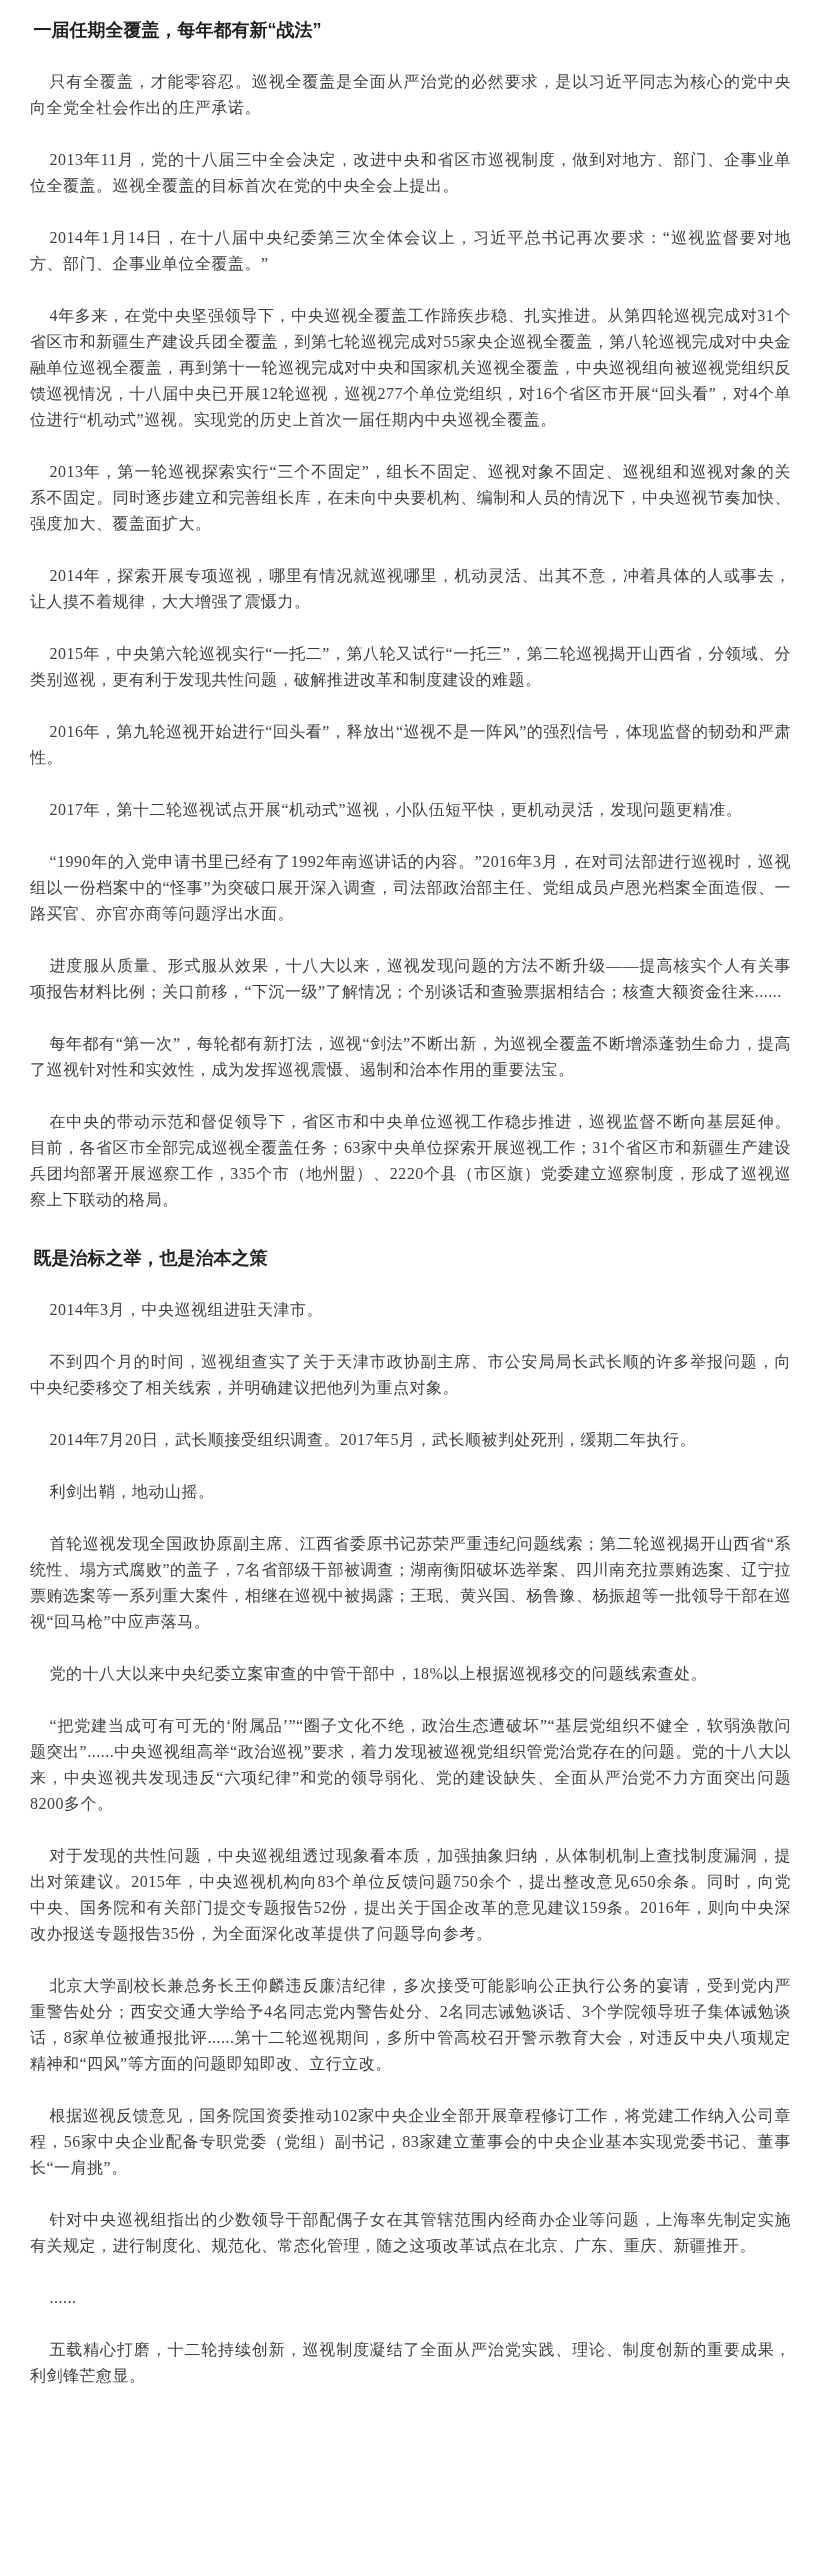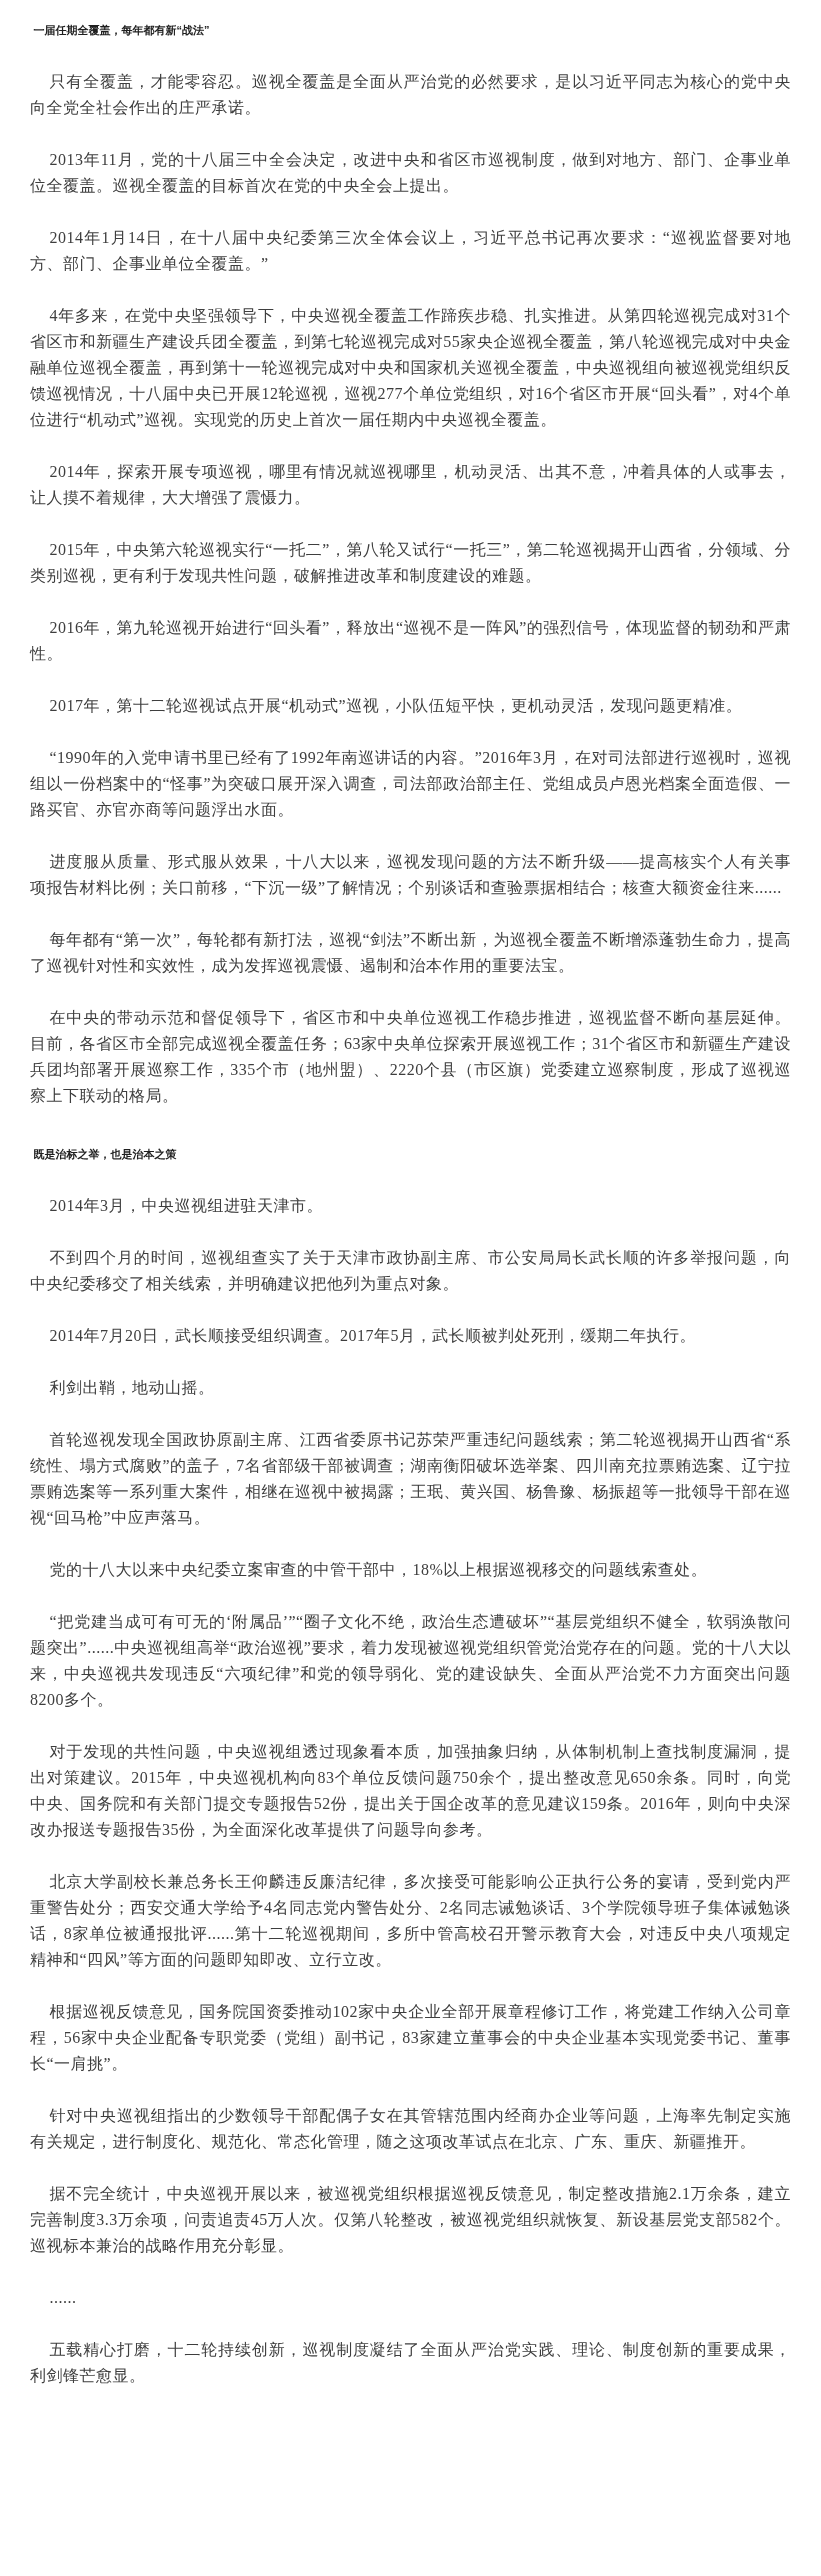--- a/index.html
+++ b/index.html
@@ -24,21 +24,21 @@
   .article p {
     font-size: 16px;
     line-height: 26px;
     color: var(--text);
     margin: 26px 16px;
     text-indent: 19.5px;
     text-align: justify;
     letter-spacing: 0.5px;
   }
   .article h2 {
-    font-size: 11px;
+    font-size: 18px;
     line-height: 26px;
     color: var(--heading);
     font-weight: bold;
     margin: 32px 0 26px 0;
     text-indent: 19.5px;
     font-family: "Liberation Sans", "DejaVu Sans", sans-serif;
   }
   .article h2.first {
     margin-top: 7.4px;
   }
@@ -49,39 +49,39 @@
 </head>
 <body>
 
 <div class="page">
   <div class="article">
     <h2 class="first">一届任期全覆盖，每年都有新“战法”</h2>
     <p>只有全覆盖，才能零容忍。巡视全覆盖是全面从严治党的必然要求，是以习近平同志为核心的党中央向全党全社会作出的庄严承诺。</p>
     <p>2013年11月，党的十八届三中全会决定，改进中央和省区市巡视制度，做到对地方、部门、企事业单位全覆盖。巡视全覆盖的目标首次在党的中央全会上提出。</p>
     <p>2014年1月14日，在十八届中央纪委第三次全体会议上，习近平总书记再次要求：“巡视监督要对地方、部门、企事业单位全覆盖。”</p>
     <p>4年多来，在党中央坚强领导下，中央巡视全覆盖工作蹄疾步稳、扎实推进。从第四轮巡视完成对31个省区市和新疆生产建设兵团全覆盖，到第七轮巡视完成对55家央企巡视全覆盖，第八轮巡视完成对中央金融单位巡视全覆盖，再到第十一轮巡视完成对中央和国家机关巡视全覆盖，中央巡视组向被巡视党组织反馈巡视情况，十八届中央已开展12轮巡视，巡视277个单位党组织，对16个省区市开展“回头看”，对4个单位进行“机动式”巡视。实现党的历史上首次一届任期内中央巡视全覆盖。</p>
+    <p>2013年，第一轮巡视探索实行“三个不固定”，组长不固定、巡视对象不固定、巡视组和巡视对象的关系不固定。同时逐步建立和完善组长库，在未向中央要机构、编制和人员的情况下，中央巡视节奏加快、强度加大、覆盖面扩大。</p>
     <p>2014年，探索开展专项巡视，哪里有情况就巡视哪里，机动灵活、出其不意，冲着具体的人或事去，让人摸不着规律，大大增强了震慑力。</p>
     <p>2015年，中央第六轮巡视实行“一托二”，第八轮又试行“一托三”，第二轮巡视揭开山西省，分领域、分类别巡视，更有利于发现共性问题，破解推进改革和制度建设的难题。</p>
     <p>2016年，第九轮巡视开始进行“回头看”，释放出“巡视不是一阵风”的强烈信号，体现监督的韧劲和严肃性。</p>
     <p>2017年，第十二轮巡视试点开展“机动式”巡视，小队伍短平快，更机动灵活，发现问题更精准。</p>
     <p>“1990年的入党申请书里已经有了1992年南巡讲话的内容。”2016年3月，在对司法部进行巡视时，巡视组以一份档案中的“怪事”为突破口展开深入调查，司法部政治部主任、党组成员卢恩光档案全面造假、一路买官、亦官亦商等问题浮出水面。</p>
     <p>进度服从质量、形式服从效果，十八大以来，巡视发现问题的方法不断升级——提高核实个人有关事项报告材料比例；关口前移，“下沉一级”了解情况；个别谈话和查验票据相结合；核查大额资金往来......</p>
     <p>每年都有“第一次”，每轮都有新打法，巡视“剑法”不断出新，为巡视全覆盖不断增添蓬勃生命力，提高了巡视针对性和实效性，成为发挥巡视震慑、遏制和治本作用的重要法宝。</p>
     <p>在中央的带动示范和督促领导下，省区市和中央单位巡视工作稳步推进，巡视监督不断向基层延伸。目前，各省区市全部完成巡视全覆盖任务；63家中央单位探索开展巡视工作；31个省区市和新疆生产建设兵团均部署开展巡察工作，335个市（地州盟）、2220个县（市区旗）党委建立巡察制度，形成了巡视巡察上下联动的格局。</p>
     <h2>既是治标之举，也是治本之策</h2>
     <p>2014年3月，中央巡视组进驻天津市。</p>
     <p>不到四个月的时间，巡视组查实了关于天津市政协副主席、市公安局局长武长顺的许多举报问题，向中央纪委移交了相关线索，并明确建议把他列为重点对象。</p>
     <p>2014年7月20日，武长顺接受组织调查。2017年5月，武长顺被判处死刑，缓期二年执行。</p>
     <p>利剑出鞘，地动山摇。</p>
     <p>首轮巡视发现全国政协原副主席、江西省委原书记苏荣严重违纪问题线索；第二轮巡视揭开山西省“系统性、塌方式腐败”的盖子，7名省部级干部被调查；湖南衡阳破坏选举案、四川南充拉票贿选案、辽宁拉票贿选案等一系列重大案件，相继在巡视中被揭露；王珉、黄兴国、杨鲁豫、杨振超等一批领导干部在巡视“回马枪”中应声落马。</p>
     <p>党的十八大以来中央纪委立案审查的中管干部中，18%以上根据巡视移交的问题线索查处。</p>
     <p>“把党建当成可有可无的‘附属品’”“圈子文化不绝，政治生态遭破坏”“基层党组织不健全，软弱涣散问题突出”......中央巡视组高举“政治巡视”要求，着力发现被巡视党组织管党治党存在的问题。党的十八大以来，中央巡视共发现违反“六项纪律”和党的领导弱化、党的建设缺失、全面从严治党不力方面突出问题8200多个。</p>
     <p>对于发现的共性问题，中央巡视组透过现象看本质，加强抽象归纳，从体制机制上查找制度漏洞，提出对策建议。2015年，中央巡视机构向83个单位反馈问题750余个，提出整改意见650余条。同时，向党中央、国务院和有关部门提交专题报告52份，提出关于国企改革的意见建议159条。2016年，则向中央深改办报送专题报告35份，为全面深化改革提供了问题导向参考。</p>
     <p>北京大学副校长兼总务长王仰麟违反廉洁纪律，多次接受可能影响公正执行公务的宴请，受到党内严重警告处分；西安交通大学给予4名同志党内警告处分、2名同志诫勉谈话、3个学院领导班子集体诫勉谈话，8家单位被通报批评......第十二轮巡视期间，多所中管高校召开警示教育大会，对违反中央八项规定精神和“四风”等方面的问题即知即改、立行立改。</p>
     <p>根据巡视反馈意见，国务院国资委推动102家中央企业全部开展章程修订工作，将党建工作纳入公司章程，56家中央企业配备专职党委（党组）副书记，83家建立董事会的中央企业基本实现党委书记、董事长“一肩挑”。</p>
     <p>针对中央巡视组指出的少数领导干部配偶子女在其管辖范围内经商办企业等问题，上海率先制定实施有关规定，进行制度化、规范化、常态化管理，随之这项改革试点在北京、广东、重庆、新疆推开。</p>
-    <p>据不完全统计，中央巡视开展以来，被巡视党组织根据巡视反馈意见，制定整改措施2.1万余条，建立完善制度3.3万余项，问责追责45万人次。仅第八轮整改，被巡视党组织就恢复、新设基层党支部582个。巡视标本兼治的战略作用充分彰显。</p>
     <p class="ellipsis-line">......</p>
     <p>五载精心打磨，十二轮持续创新，巡视制度凝结了全面从严治党实践、理论、制度创新的重要成果，利剑锋芒愈显。</p>
 
   </div>
 </div>
 
 
 </body></html>

